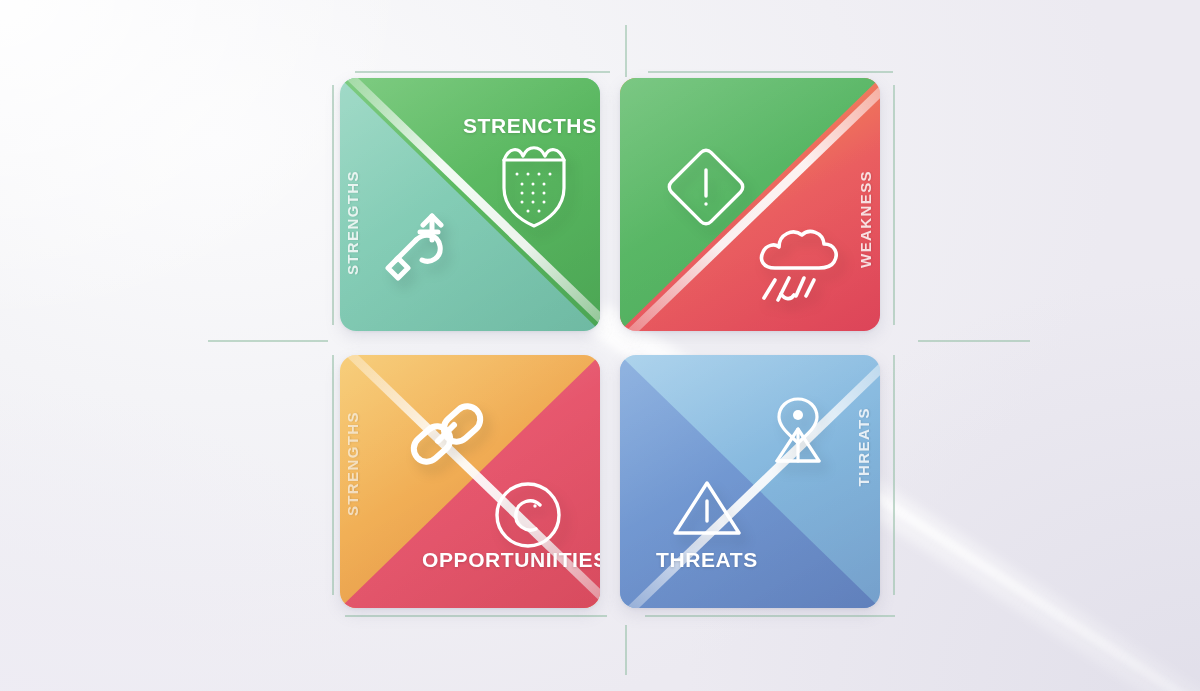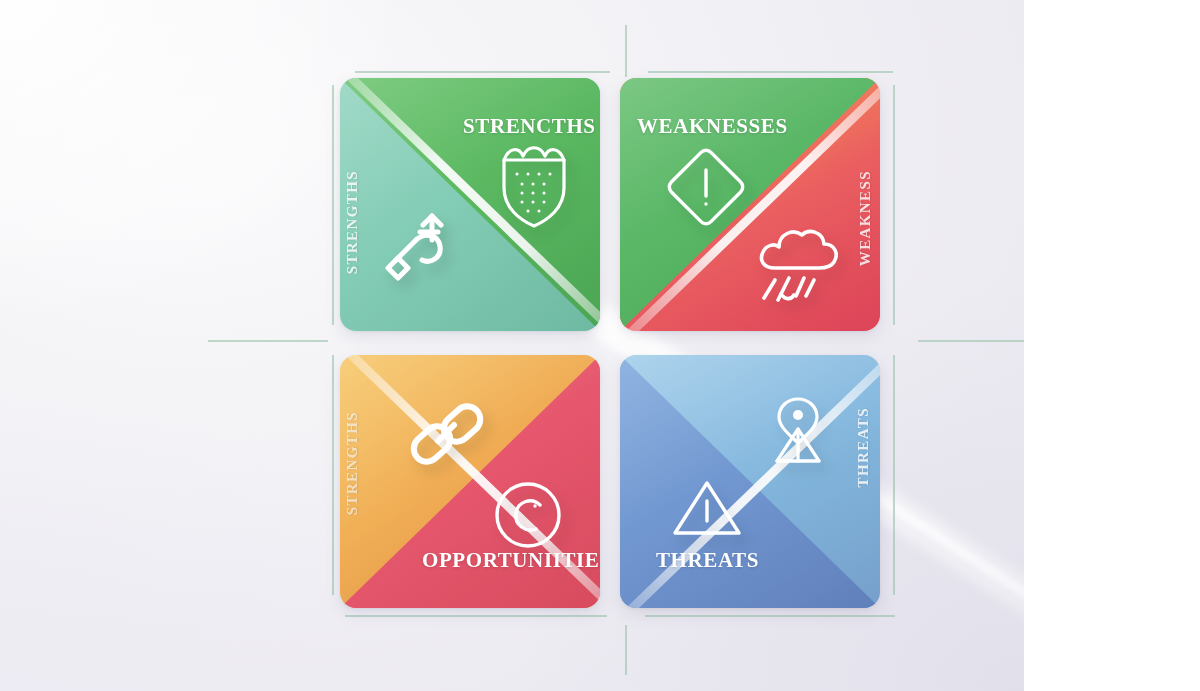--- a/index.html
+++ b/index.html
@@ -4,25 +4,24 @@
 <style>
   html,body{margin:0;padding:0;}
   body{
     width:1200px;height:691px;overflow:hidden;
     font-family:"Liberation Sans", sans-serif;
     background:#ffffff;
   }
 
   
   #stage{
-    position:relative;width:1024px;height:691px;overflow:hidden;
+    position:relative;width:1200px;height:691px;overflow:hidden;
     background:
       radial-gradient(ellipse 900px 620px at 18% 20%, #fbfbfc 0%, #f4f4f7 42%, #eceaf1 100%),
       linear-gradient(130deg,#fafafb 0%,#f2f1f5 48%,#e7e5ee 100%);
-    font-family: Liberation Serif, serif;
   }
   
   .vig{position:absolute;pointer-events:none;}
   .vig.tl{left:0;top:0;width:420px;height:330px;
     background:radial-gradient(ellipse at 0% 0%, rgba(255,255,255,.95) 0%, rgba(255,255,255,0) 70%);}
   .vig.br{right:0;bottom:0;width:520px;height:420px;
     background:radial-gradient(ellipse at 100% 100%, rgba(222,220,232,.75) 0%, rgba(222,220,232,0) 70%);}
   .vig.bl{left:0;bottom:0;width:420px;height:300px;
     background:radial-gradient(ellipse at 0% 100%, rgba(238,236,244,.8) 0%, rgba(238,236,244,0) 72%);}
 
@@ -157,21 +156,20 @@
       </div>
     </div>
 
     <div class="quad q2">
       <div class="half" style="background:linear-gradient(150deg,#f4a84a 0%,#ec5f61 55%,#e8475d 100%);"></div>
       <div class="wedge" style="clip-path:polygon(0 0,100% 0,0 100%);
                   background:linear-gradient(145deg,#62bd6c 0%,#4cae5c 100%);"></div>
       <div class="diag trbl"></div>
       <div class="sheen"></div>
 
-      <div class="qlabel" style="left:17px;top:36px;">WEAKNESSES</div>
 
       <div class="slabel" style="right:6px;top:92px;transform:rotate(180deg);writing-mode:vertical-rl;">WEAKNESS</div>
 
       <div class="ic" style="left:45px;top:68px;">
         <svg width="82" height="82" viewBox="0 0 82 82" fill="none" stroke="#ffffff" stroke-width="3.4" stroke-linecap="round" stroke-linejoin="round">
           <rect x="13" y="13" width="56" height="56" rx="7" transform="rotate(45 41 41)"></rect>
           <path d="M41 24 L41 50"></path>
           <path d="M41 58 h0"></path>
         </svg>
       </div>

